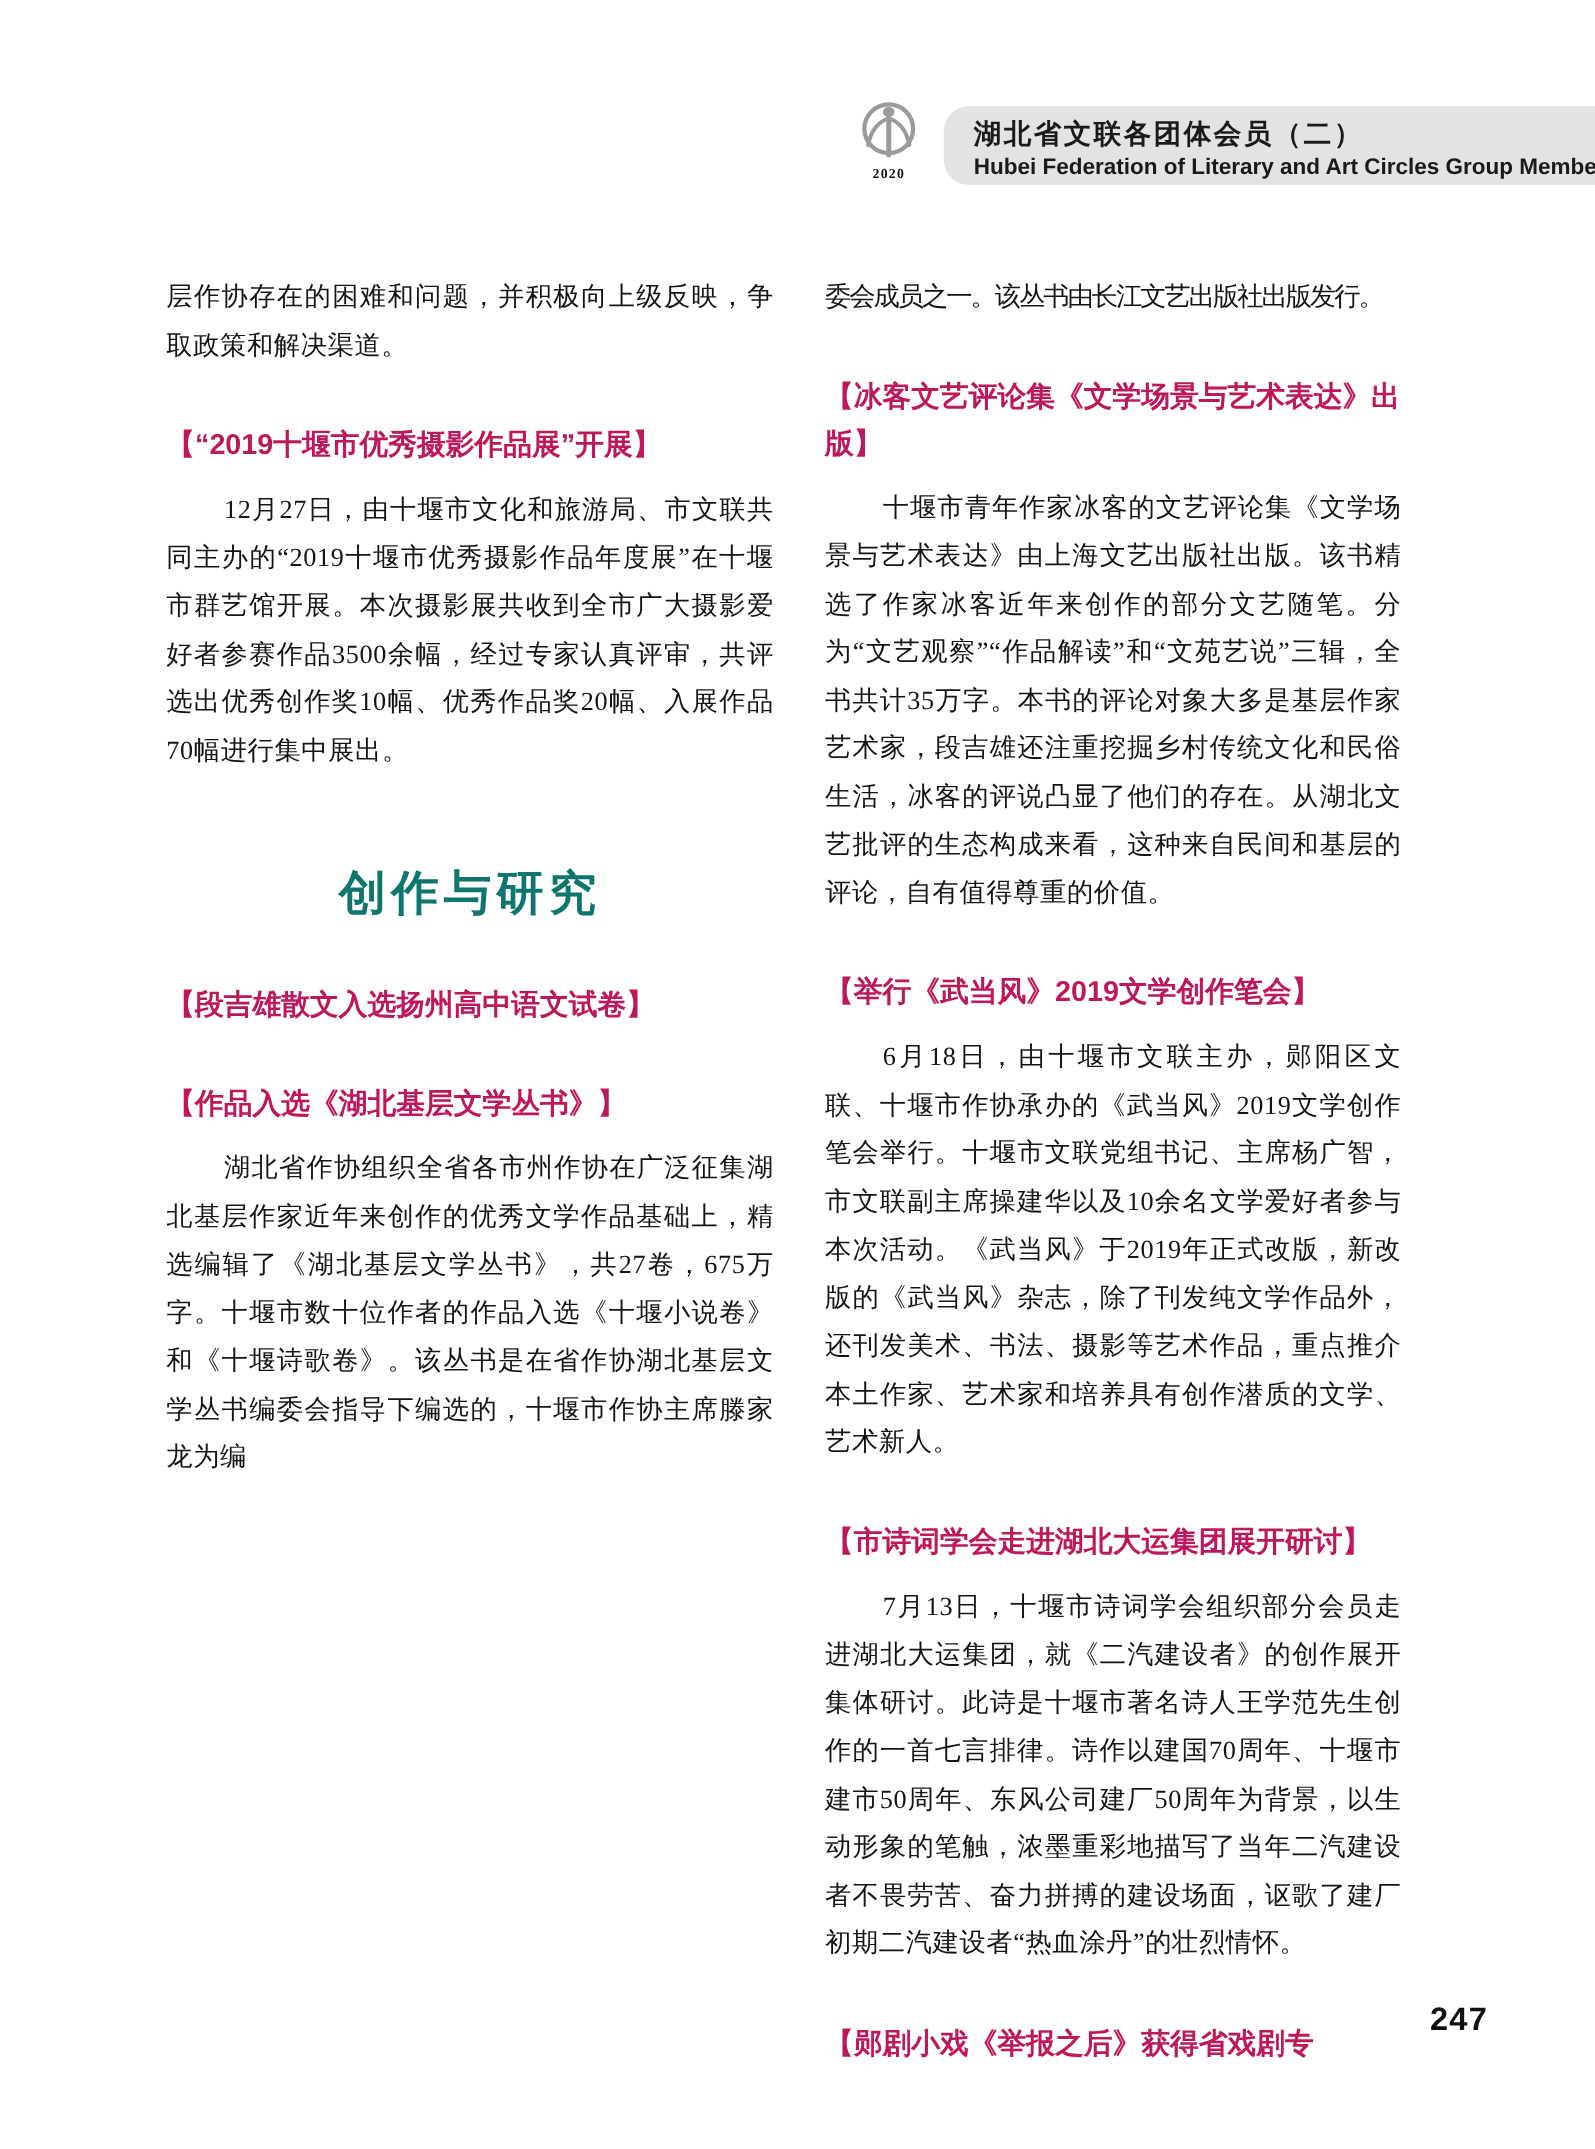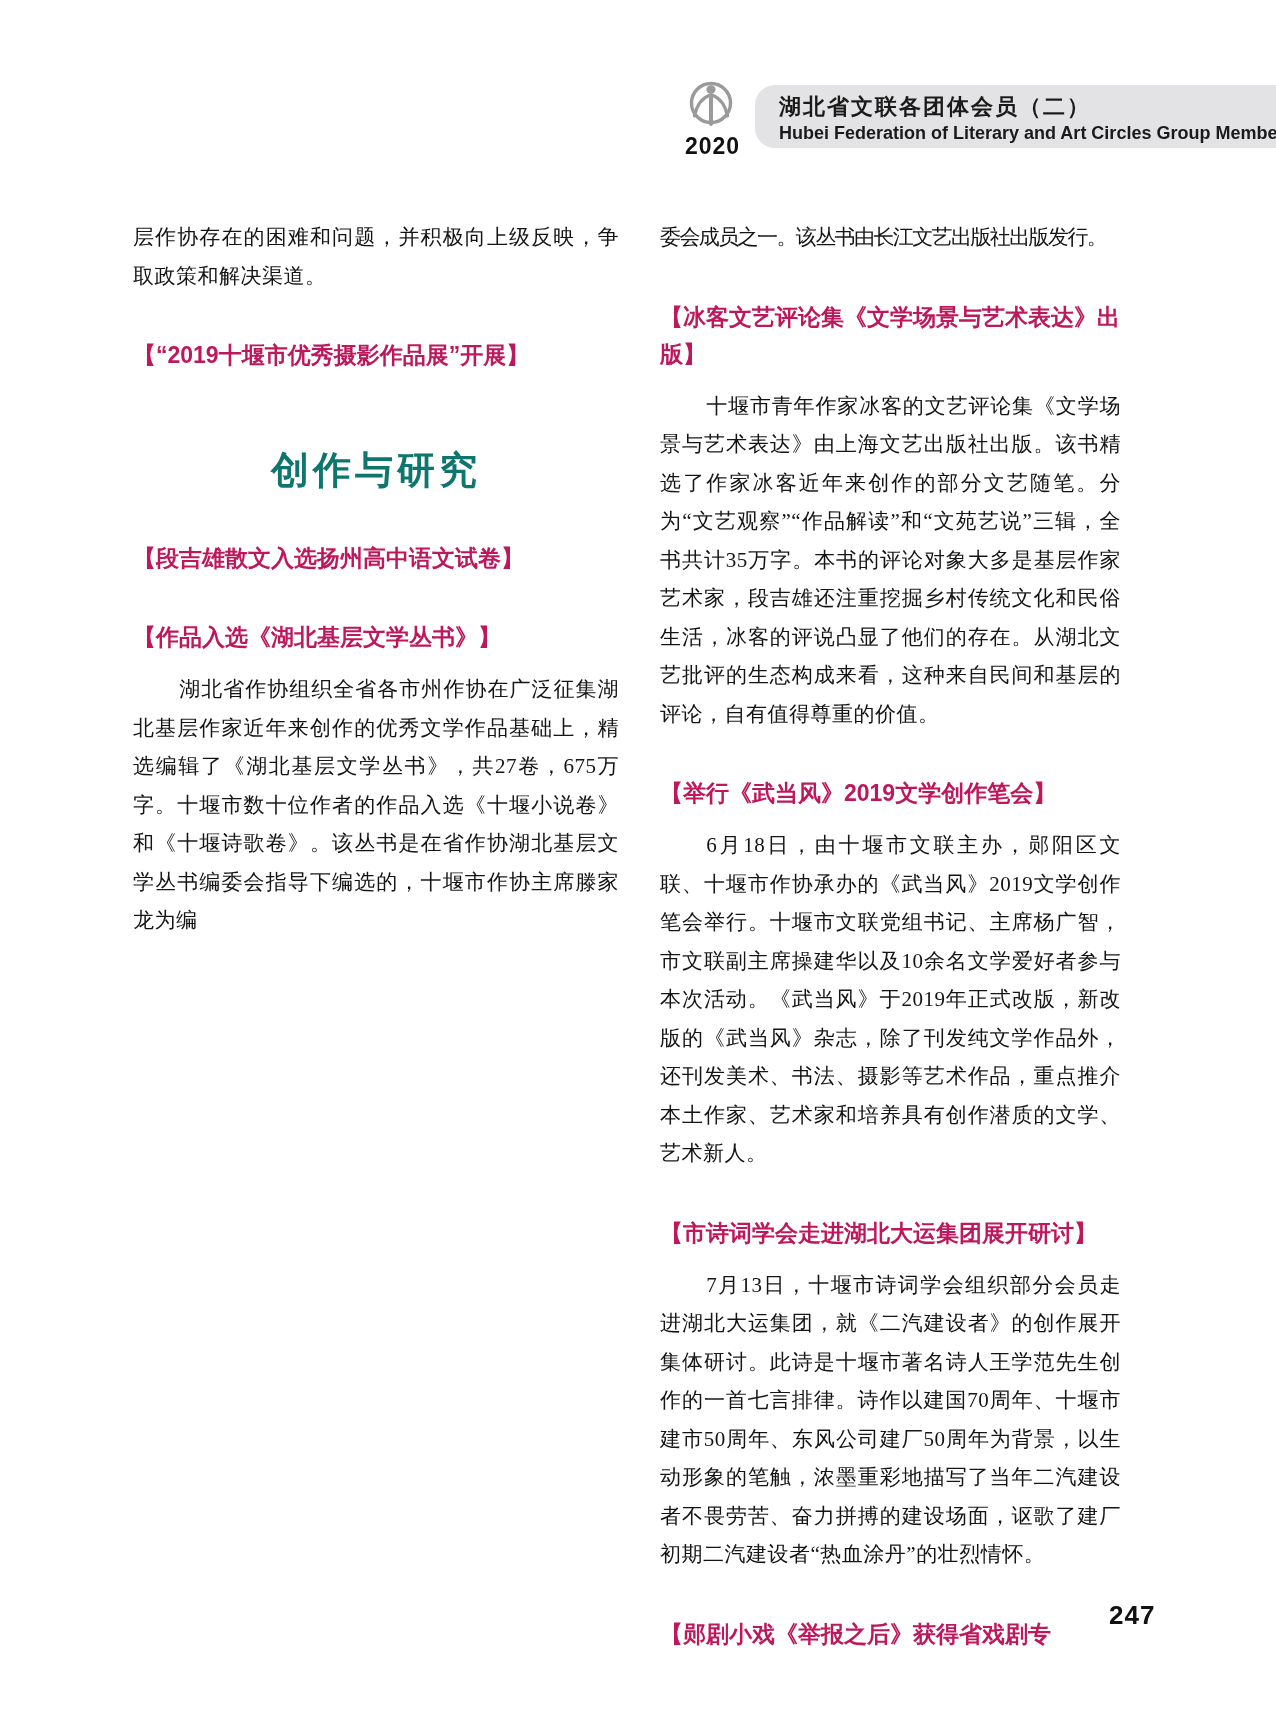--- a/index.html
+++ b/index.html
@@ -17,23 +17,23 @@
   
   .logo {
     position: absolute;
     left: 685px;
     top: 78px;
     width: 52px;
     text-align: center;
   }
   .logo svg { display: block; margin: 0 auto; }
   .logo-year {
-    font-family: Liberation Sans, sans-serif;
+    font-family: Liberation Serif, serif;
     font-weight: bold;
-    font-size: 23px;
+    font-size: 11px;
     letter-spacing: 1px;
     color: #111;
     margin-top: -3px;
   }
   .header-band {
     position: absolute;
     left: 755px;
     top: 85px;
     width: 605px;
     height: 63px;
@@ -92,21 +92,21 @@
     line-height: 48px;
     text-align: center;
     margin: 72px 0 46px 0;
     letter-spacing: 4px;
     color: #0f766e;
   }
 
   
   .page-number {
     position: absolute;
-    left: 1109px;
+    left: 1144px;
     top: 1600px;
     font-family: "Liberation Sans", "DejaVu Sans", sans-serif;
     font-weight: bold;
     font-size: 26px;
     letter-spacing: 1px;
     color: #111;
   }
 </style>
 </head>
 <body>
@@ -127,20 +127,21 @@
   </div>
 
   <div class="header-band">
     <div class="band-title-zh">湖北省文联各团体会员（二）</div>
     <div class="band-title-en">Hubei Federation of Literary and Art Circles Group Members</div>
   </div>
 
   <div class="column col-left" id="col-left">
       <div class="paragraph">层作协存在的困难和问题，并积极向上级反映，争取政策和解决渠道。</div>
       <div class="heading">【“2019十堰市优秀摄影作品展”开展】</div>
+      <div class="paragraph indent">12月27日，由十堰市文化和旅游局、市文联共同主办的“2019十堰市优秀摄影作品年度展”在十堰市群艺馆开展。本次摄影展共收到全市广大摄影爱好者参赛作品3500余幅，经过专家认真评审，共评选出优秀创作奖10幅、优秀作品奖20幅、入展作品70幅进行集中展出。</div>
       <div class="section-title">创作与研究</div>
       <div class="heading">【段吉雄散文入选扬州高中语文试卷】</div>
       <div class="heading">【作品入选《湖北基层文学丛书》】</div>
       <div class="paragraph indent">湖北省作协组织全省各市州作协在广泛征集湖北基层作家近年来创作的优秀文学作品基础上，精选编辑了《湖北基层文学丛书》，共27卷，675万字。十堰市数十位作者的作品入选《十堰小说卷》和《十堰诗歌卷》。该丛书是在省作协湖北基层文学丛书编委会指导下编选的，十堰市作协主席滕家龙为编</div>
     </div>
   <div class="column col-right" id="col-right">
       <div class="paragraph tight">委会成员之一。该丛书由长江文艺出版社出版发行。</div>
       <div class="heading">【冰客文艺评论集《文学场景与艺术表达》出版】</div>
       <div class="paragraph indent">十堰市青年作家冰客的文艺评论集《文学场景与艺术表达》由上海文艺出版社出版。该书精选了作家冰客近年来创作的部分文艺随笔。分为“文艺观察”“作品解读”和“文苑艺说”三辑，全书共计35万字。本书的评论对象大多是基层作家艺术家，段吉雄还注重挖掘乡村传统文化和民俗生活，冰客的评说凸显了他们的存在。从湖北文艺批评的生态构成来看，这种来自民间和基层的评论，自有值得尊重的价值。</div>
       <div class="heading">【举行《武当风》2019文学创作笔会】</div>

